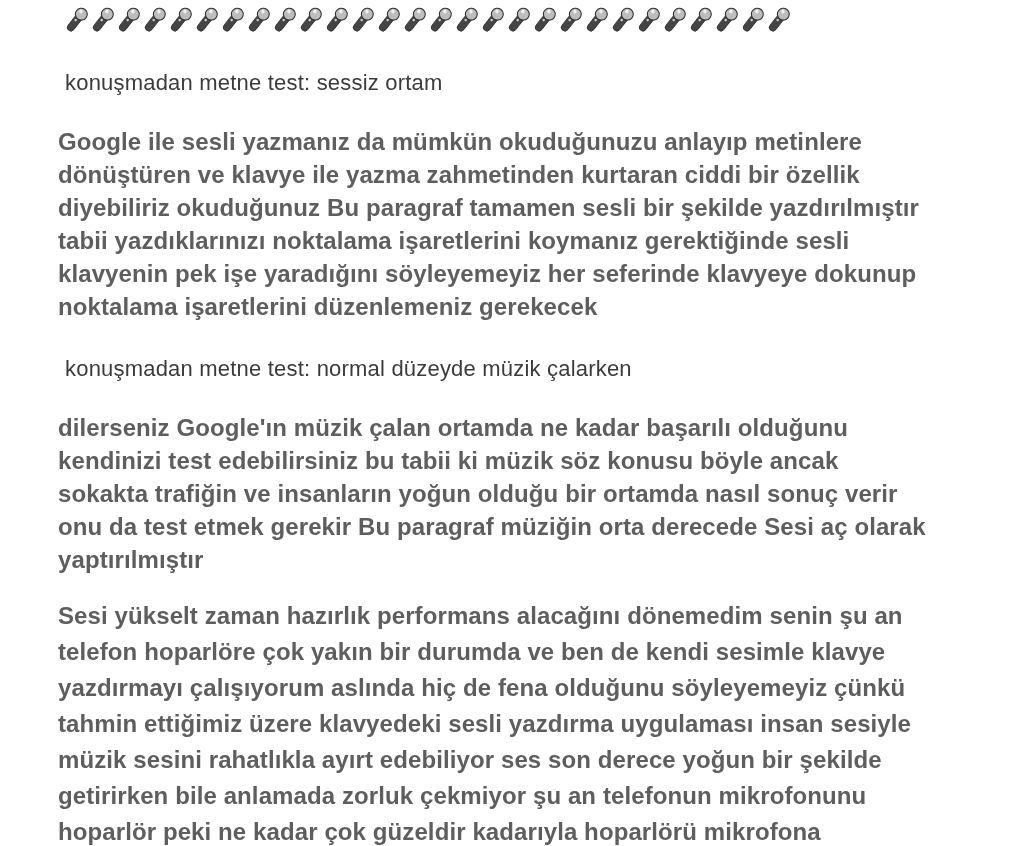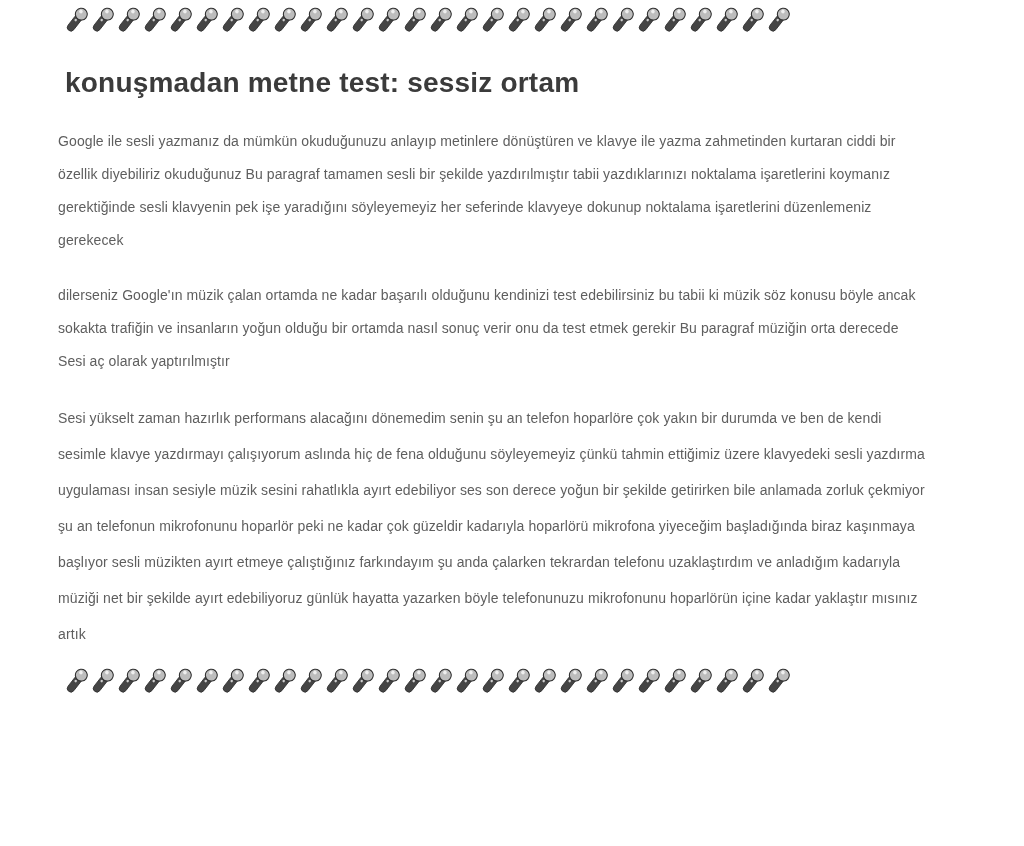--- a/index.html
+++ b/index.html
@@ -35,31 +35,31 @@
   }
   .mic-row.bottom {
     margin-top: 14px;
   }
   .mic-row svg {
     width: 23px;
     height: 30px;
     flex: 0 0 auto;
   }
   h2.section-heading {
-    font-size: 28px;
+    font-size: 22px;
     line-height: 40px;
-    font-weight: 700;
+    font-weight: 400;
     color: var(--heading_text);
     margin: 26px 0 0 7px;
     letter-spacing: 0.2px;
   }
   p.section-paragraph {
-    font-size: 14px;
+    font-size: 24px;
     line-height: 33px;
-    font-weight: 400;
+    font-weight: 700;
     color: var(--body_text);
     margin: 22px 0 0 0;
     width: 872px;
     letter-spacing: 0.1px;
   }
   p.section-paragraph.tight {
     line-height: 36px;
   }
 </style>
 </head>
@@ -293,20 +293,21 @@
       </g>
     </svg>
     </div>
 
   <section>
     <h2 class="section-heading">konuşmadan metne test: sessiz ortam</h2>
     <p class="section-paragraph">Google ile sesli yazmanız da mümkün okuduğunuzu anlayıp metinlere dönüştüren ve klavye ile yazma zahmetinden kurtaran ciddi bir özellik diyebiliriz okuduğunuz Bu paragraf tamamen sesli bir şekilde yazdırılmıştır tabii yazdıklarınızı noktalama işaretlerini koymanız gerektiğinde sesli klavyenin pek işe yaradığını söyleyemeyiz her seferinde klavyeye dokunup noktalama işaretlerini düzenlemeniz gerekecek</p>
   </section>
 
   <section>
+    <h2 class="section-heading">konuşmadan metne test: normal düzeyde müzik çalarken</h2>
     <p class="section-paragraph">dilerseniz Google'ın müzik çalan ortamda ne kadar başarılı olduğunu kendinizi test edebilirsiniz bu tabii ki müzik söz konusu böyle ancak sokakta trafiğin ve insanların yoğun olduğu bir ortamda nasıl sonuç verir onu da test etmek gerekir Bu paragraf müziğin orta derecede Sesi aç olarak yaptırılmıştır</p>
   </section>
 
   <section>
     <p class="section-paragraph tight">Sesi yükselt zaman hazırlık performans alacağını dönemedim senin şu an telefon hoparlöre çok yakın bir durumda ve ben de kendi sesimle klavye yazdırmayı çalışıyorum aslında hiç de fena olduğunu söyleyemeyiz çünkü tahmin ettiğimiz üzere klavyedeki sesli yazdırma uygulaması insan sesiyle müzik sesini rahatlıkla ayırt edebiliyor ses son derece yoğun bir şekilde getirirken bile anlamada zorluk çekmiyor şu an telefonun mikrofonunu hoparlör peki ne kadar çok güzeldir kadarıyla hoparlörü mikrofona yiyeceğim başladığında biraz kaşınmaya başlıyor sesli müzikten ayırt etmeye çalıştığınız farkındayım şu anda çalarken tekrardan telefonu uzaklaştırdım ve anladığım kadarıyla müziği net bir şekilde ayırt edebiliyoruz günlük hayatta yazarken böyle telefonunuzu mikrofonunu hoparlörün içine kadar yaklaştır mısınız artık</p>
   </section>
 
   <div class="mic-row bottom">
     <svg viewBox="0 0 24 30" aria-hidden="true">
       <g transform="rotate(38 12 15)">

